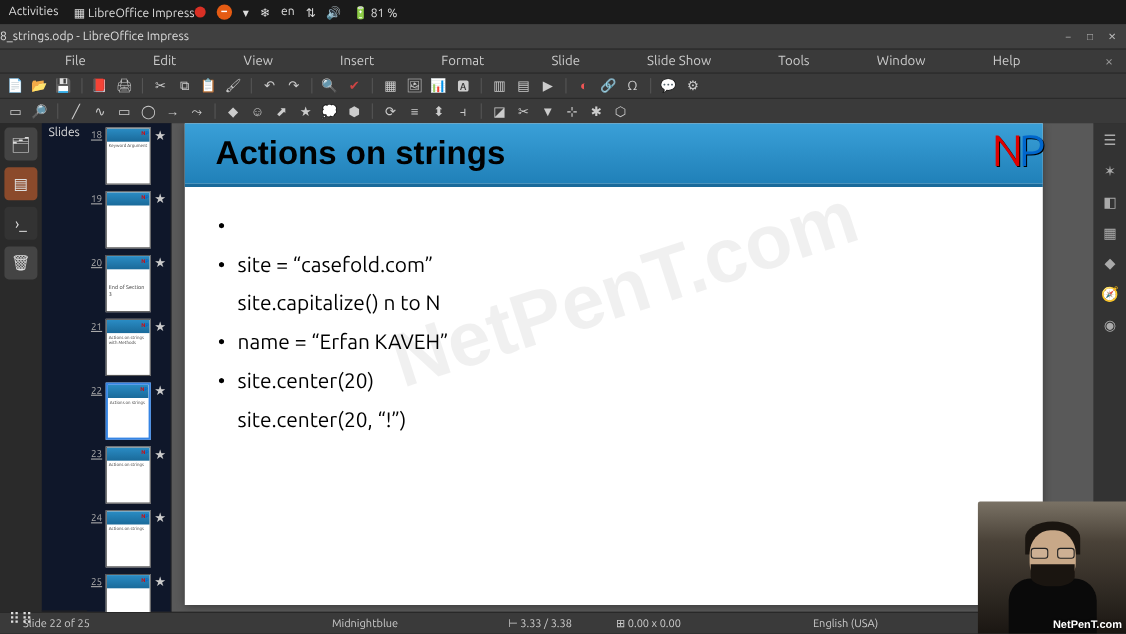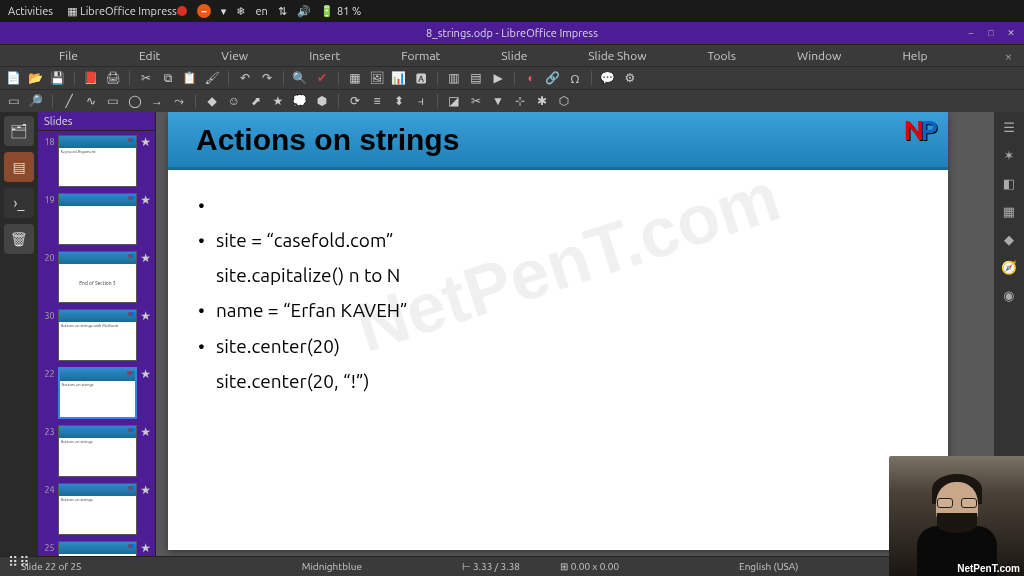--- a/index.html
+++ b/index.html
@@ -4,59 +4,59 @@
 <style>
 * { margin: 0; padding: 0; box-sizing: border-box; font-family: Ubuntu, "Segoe UI", sans-serif; }
 body { background: #2e2e2e; color: #ccc; width: 1024px; height: 576px; overflow: hidden; position: relative; font-size: 12px; }
 
 .topbar { height: 22px; background: #1a1a1a; display: flex; align-items: center; padding: 0 8px; color: #ddd; font-size: 11px; }
 .topbar .left { display: flex; gap: 14px; }
 .topbar .center { flex: 1; text-align: center; }
 .topbar .right { display: flex; gap: 10px; align-items: center; }
 .topbar .right span { font-size: 11px; }
 
-.titlebar { height: 22px; background: #4c1d95; display: flex; align-items: center; justify-content: center; color: #ddd; font-size: 11px; position: relative; }
+.titlebar { height: 22px; background: #404040; display: flex; align-items: center; color: #ddd; font-size: 11px; position: relative; }
 .titlebar .winbtns { position: absolute; right: 6px; display: flex; gap: 6px; }
 .titlebar .winbtns span { width: 14px; height: 14px; display: inline-flex; align-items: center; justify-content: center; font-size: 9px; color: #bbb; cursor: pointer; }
 
 .menubar { height: 22px; background: #3a3a3a; display: flex; align-items: center; padding: 0 6px; gap: 2px; font-size: 12px; border-top: 1px solid #222; }
 .menubar span { padding: 2px 6px; cursor: pointer; margin-left: 47px; }
 .menubar .closex { margin-left: auto; color: #999; font-size: 13px; padding-right: 6px; cursor: pointer; }
 
 .toolbar { background: #3a3a3a; padding: 3px 6px; display: flex; align-items: center; gap: 6px; flex-wrap: wrap; border-top: 1px solid #2a2a2a; }
 .toolbar .ico { width: 16px; height: 16px; display: inline-flex; align-items: center; justify-content: center; color: #ccc; font-size: 12px; cursor: pointer; }
 .toolbar .sep { width: 1px; height: 14px; background: #555; margin: 0 2px; }
 
 .main { display: flex; height: calc(576px - 22px - 22px - 22px - 46px - 20px); }
 
 .launcher { width: 38px; background: #2a2a2a; display: flex; flex-direction: column; align-items: center; padding-top: 4px; gap: 6px; }
 .launcher .licon { width: 30px; height: 30px; border-radius: 4px; display: flex; align-items: center; justify-content: center; font-size: 14px; color: #ddd; cursor: pointer; }
 .launcher .files { background: #444; }
 .launcher .impress { background: #8b4a2b; }
 .launcher .term { background: #333; }
 .launcher .trash { background: #444; }
 
-.slidepanel { width: 118px; background: #4c1d95; border-right: 1px solid #222; display: flex; flex-direction: column; }
+.slidepanel { width: 118px; background: #0f172a; border-right: 1px solid #222; display: flex; flex-direction: row; }
 .slidepanel .hdr { font-size: 11px; padding: 3px 6px; color: #ddd; border-bottom: 1px solid #222; }
 .thumbs { flex: 1; overflow-y: auto; padding: 4px; }
 .thumb-wrap { display: flex; align-items: flex-start; gap: 3px; margin-bottom: 6px; position: relative; }
-.thumb-num { font-size: 9px; color: #aaa; width: 14px; text-align: right; padding-top: 2px; }
+.thumb-num { font-size: 9px; color: #aaa; width: 14px; text-align: right; padding-top: 2px; text-decoration: underline; }
 .thumb { width: 88px; height: 52px; background: #fff; border: 1px solid #555; position: relative; overflow: hidden; cursor: pointer; }
 .thumb.selected { border: 2px solid #3584e4; }
 .thumb .tbar { height: 12px; background: linear-gradient(#2a8cc4, #1a6a9a); }
 .thumb .tbody { padding: 2px; font-size: 4px; color: #333; line-height: 1.2; }
 .thumb .tbody.centered { display: flex; align-items: center; justify-content: center; height: 38px; font-size: 5px; }
 .thumb .logo-top { position: absolute; top: 1px; right: 1px; font-size: 5px; font-weight: bold; }
 .thumb .logo-top .n { color: #d00; } .thumb .logo-top .p { color: #06c; }
 
 .editor { flex: 1; background: #595959; position: relative; overflow: hidden; }
 .slide { position: absolute; left: 12px; top: 0; width: 780px; height: 438px; background: #fff; box-shadow: 0 2px 8px rgba(0,0,0,0.4); }
 .slide .titlebar2 { height: 58px; background: linear-gradient(#3aa0d8, #2080b8); border-bottom: 3px solid #1a6a9a; display: flex; align-items: center; padding-left: 28px; position: relative; }
 .slide .titlebar2 h1 { font-family: Arial, sans-serif; font-size: 30px; font-weight: bold; color: #000; }
-.slide .titlebar2 .biglogo { position: absolute; right: 14px; top: 2px; font-size: 28px; font-weight: 700; font-family: Arial Black, sans-serif; letter-spacing: -4px; }
+.slide .titlebar2 .biglogo { position: absolute; right: 2px; top: 2px; font-size: 40px; font-weight: 400; font-family: Arial Black, sans-serif; letter-spacing: -4px; }
 .slide .titlebar2 .biglogo .red { color: #d00; text-shadow: 1px 1px 0 #000; }
 .slide .titlebar2 .biglogo .blue { color: #0066cc; text-shadow: 1px 1px 0 #000; }
 .slide .content { padding: 18px 30px; font-family: Arial, sans-serif; font-size: 19px; color: #000; line-height: 1.85; }
 .slide .content .row { display: flex; }
 .slide .content .bul { width: 18px; }
 .slide .content .ind { margin-left: 18px; }
 .watermark { position: absolute; left: 180px; top: 110px; font-size: 70px; color: rgba(0,0,0,0.06); font-weight: bold; transform: rotate(-18deg); pointer-events: none; font-family: Arial, sans-serif; white-space: nowrap; }
 
 .rsidebar { width: 30px; background: #333; display: flex; flex-direction: column; align-items: center; padding-top: 6px; gap: 10px; }
 .rsidebar .ricon { width: 18px; height: 18px; color: #aaa; font-size: 13px; display: flex; align-items: center; justify-content: center; cursor: pointer; }
@@ -221,21 +221,21 @@
         <div class="thumb-wrap">
           <div class="thumb-num">20</div>
           <div class="thumb">
             <div class="tbar"></div>
             <div class="tbody centered">End of Section 3</div>
             <div class="logo-top"><span class="n">N</span><span class="p">P</span></div>
           </div>
           <div class="star">★</div>
         </div>
         <div class="thumb-wrap">
-          <div class="thumb-num">30</div>
+          <div class="thumb-num">21</div>
           <div class="thumb">
             <div class="tbar"></div>
             <div class="tbody">Actions on strings with Methods</div>
             <div class="logo-top"><span class="n">N</span><span class="p">P</span></div>
           </div>
           <div class="star">★</div>
         </div>
         <div class="thumb-wrap">
           <div class="thumb-num">22</div>
           <div class="thumb selected">

